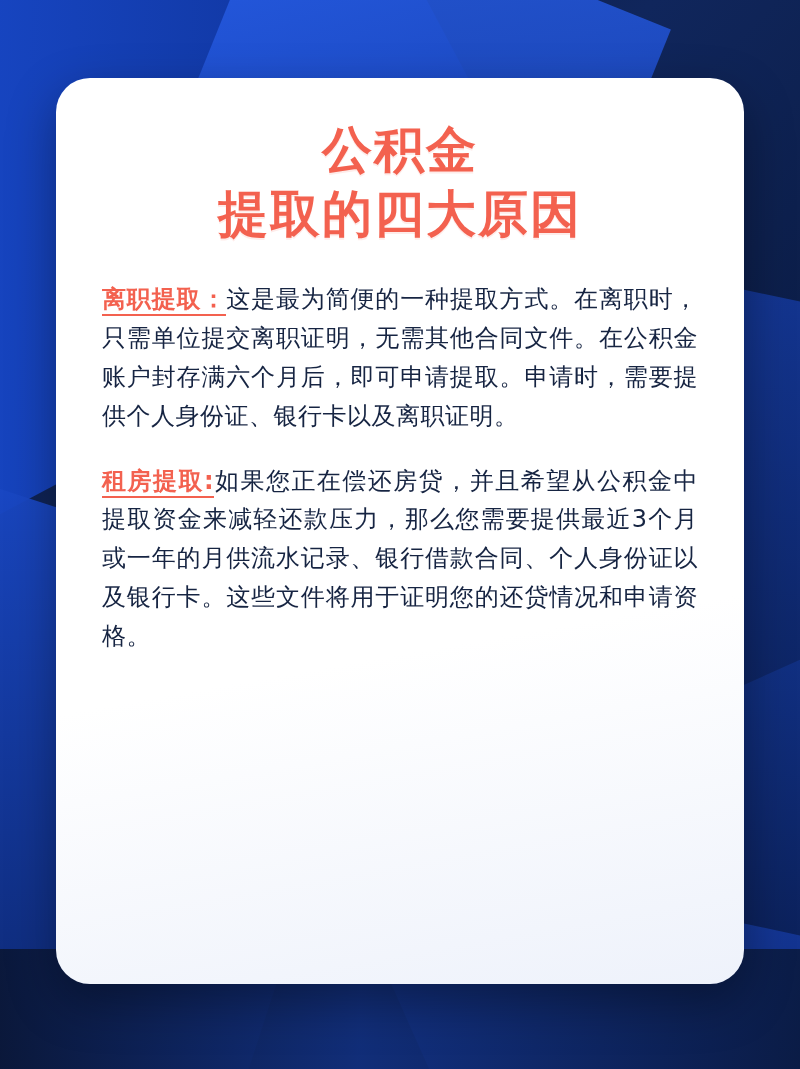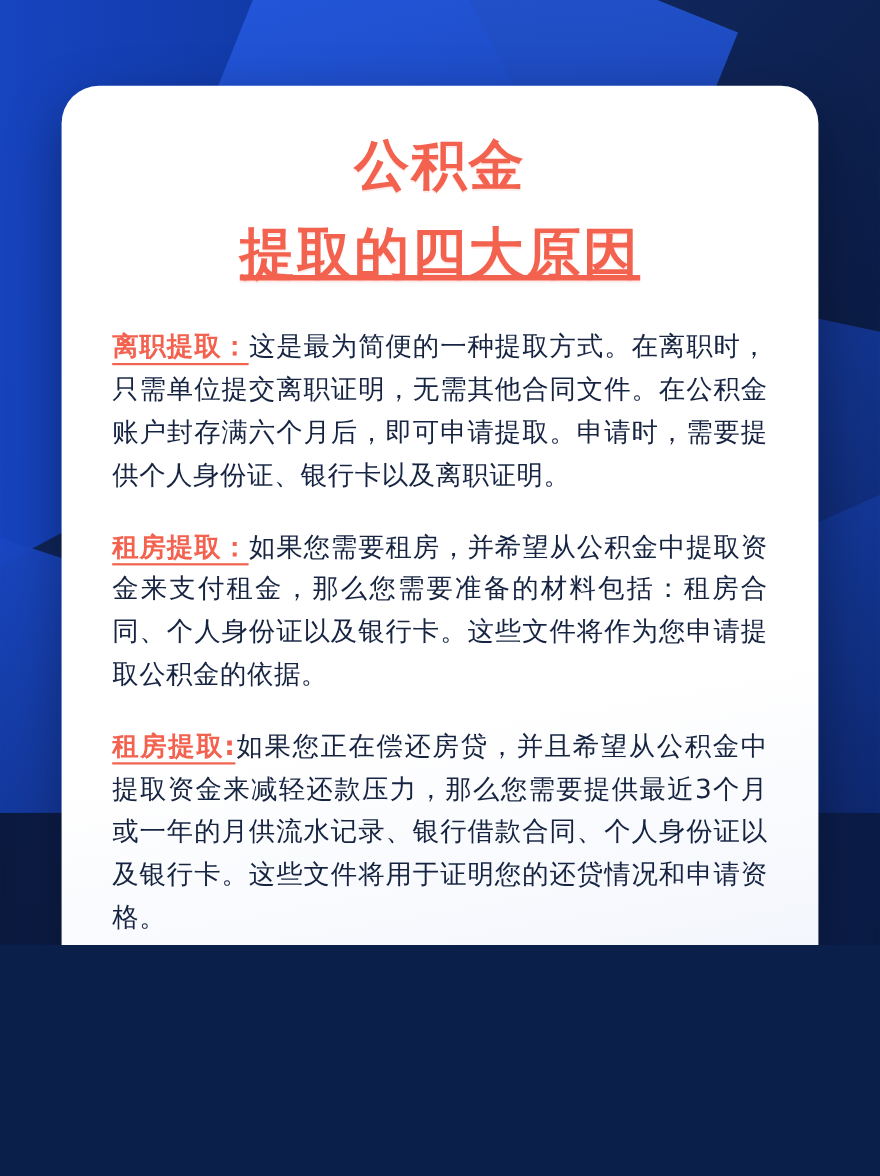--- a/index.html
+++ b/index.html
@@ -10,21 +10,21 @@
     width: 800px;
     height: 1069px;
     font-family: "Liberation Sans", sans-serif;
     background: #0b1f4b;
     overflow: hidden;
   }
 
   .poster {
     position: relative;
     width: 800px;
-    height: 859px;
+    height: 1069px;
     overflow: hidden;
     background:
       linear-gradient(135deg, #0a1736 0%, #10265c 35%, #0c1e49 60%, #071331 100%);
   }
 
   
   .shard {
     position: absolute;
     pointer-events: none;
   }
@@ -87,21 +87,21 @@
   .title {
     text-align: center;
     color: #f3614f;
     font-family: "DejaVu Sans", sans-serif;
     font-weight: bold;
     line-height: 1.28;
     letter-spacing: 2px;
     text-shadow: 0 2px 0 rgba(243, 97, 79, .12);
   }
   .title-line1 { font-size: 50px; }
-  .title-line2 { font-size: 50px; margin-top: 16px; text-decoration: underline; }
+  .title-line2 { font-size: 50px; margin-top: 0; }
 
   .sections {
     margin-top: 34px;
   }
 
   .section {
     margin-bottom: 26px;
     color: #15223f;
     font-family: "DejaVu Sans", sans-serif;
     font-size: 24px;
@@ -139,23 +139,20 @@
       <div class="title-line1">公积金</div>
       <div class="title-line2">提取的四大原因</div>
     </div>
 
     <div class="sections">
 
       <p class="section">
         <span class="lead">离职提取：</span><span class="body-text">这是最为简便的一种提取方式。在离职时，只需单位提交离职证明，无需其他合同文件。在公积金账户封存满六个月后，即可申请提取。申请时，需要提供个人身份证、银行卡以及离职证明。</span>
       </p>
 
-      <p class="section">
-        <span class="lead">租房提取：</span><span class="body-text">如果您需要租房，并希望从公积金中提取资金来支付租金，那么您需要准备的材料包括：租房合同、个人身份证以及银行卡。这些文件将作为您申请提取公积金的依据。</span>
-      </p>
 
 
       <p class="section">
         <span class="lead">租房提取:</span><span class="body-text">如果您正在偿还房贷，并且希望从公积金中提取资金来减轻还款压力，那么您需要提供最近3个月或一年的月供流水记录、银行借款合同、个人身份证以及银行卡。这些文件将用于证明您的还贷情况和申请资格。</span>
       </p>
 
     </div>
   </div>
 </div>
 

